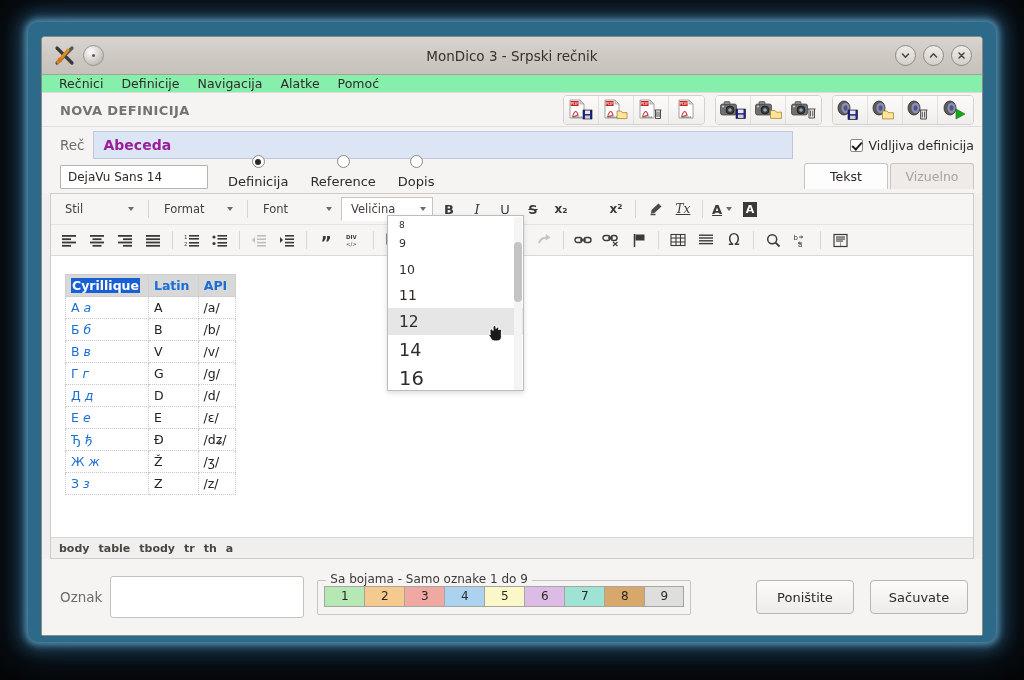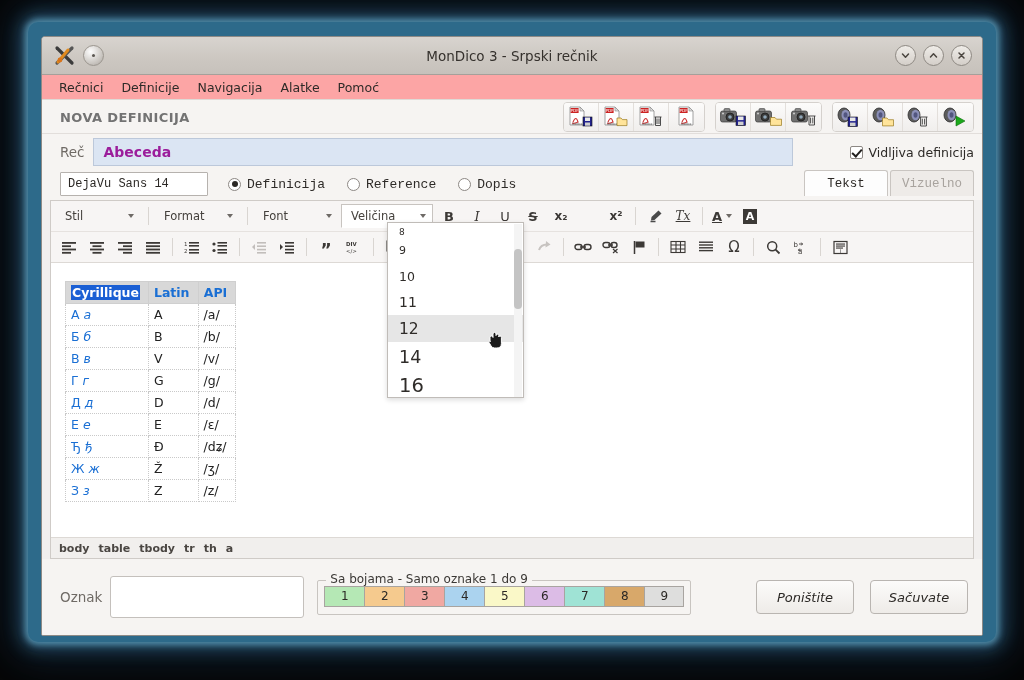--- a/index.html
+++ b/index.html
@@ -70,22 +70,22 @@
   .wb {
     width: 21px; height: 21px; border-radius: 50%;
     background: linear-gradient(to bottom,#efece8,#d4cfc9);
     border: 1px solid #8e8983;
     display: flex; align-items: center; justify-content: center;
     font-size: 11px; color: #4a453f; line-height: 1;
   }
   .wb svg { display: block; }
   
   .menubar {
-    height: 25px;
-    background: #fca5a5;
+    height: 18px;
+    background: #86efac;
     border-bottom: 1px solid #dedad6;
     display: flex; align-items: center;
     padding-left: 8px;
     flex: 0 0 auto;
   }
   .menubar .mi {
     font-size: 12.5px; color: #2e2b28;
     padding: 3px 9px; cursor: default;
   }
   
@@ -149,37 +149,36 @@
     position: relative; border-radius: 2px;
   }
   .cbox.checked::after {
     content: ""; position: absolute;
     left: 3px; top: 0px; width: 4px; height: 8px;
     border: solid #22201e; border-width: 0 2px 2px 0;
     transform: rotate(42deg);
   }
   
   .fontrow {
-    display: flex; align-items: center;
+    display: flex; align-items: flex-end;
     background: #f6f4f2;
     padding: 2px 8px 4px 18px;
     height: 30px;
     flex: 0 0 auto;
     position: relative;
-    font-family: Liberation Mono, monospace;
   }
   .font-input {
     width: 148px; height: 24px;
     border: 1px solid #b6b2ae; background: #fff;
     font-size: 12px; color: #2b2825;
     display: flex; align-items: center; padding: 0 7px;
     border-radius: 1px;
   }
   .radios { display: flex; align-items: center; gap: 22px; padding-left: 20px; }
-  .radio { display: flex; align-items: center; gap: 6px; font-size: 13px; color: #2e2b28; }
+  .radio { display: flex; align-items: center; gap: 6px; font-size: 13px; color: #2e2b28; flex-direction: column; }
   .rdot {
     width: 13px; height: 13px; border-radius: 50%;
     border: 1px solid #8d8884; background: #fff; position: relative;
   }
   .rdot.sel::after {
     content: ""; position: absolute; left: 50%; top: 50%;
     width: 6px; height: 6px; margin: -3px 0 0 -3px;
     border-radius: 50%; background: #2b2825;
   }
   .vtabs { margin-left: auto; display: flex; align-items: flex-end; height: 100%; }
@@ -340,21 +339,21 @@
   }
   .tagbtns { display: flex; }
   .tagbtn {
     width: 40px; height: 21px;
     display: flex; align-items: center; justify-content: center;
     font-size: 12px; color: #2b2825;
     border: 1px solid #a8a4a0;
     border-right-width: 0;
   }
   .tagbtn:last-child { border-right-width: 1px; }
-  .actions { margin-left: auto; display: flex; gap: 16px; font-style: italic; }
+  .actions { margin-left: auto; display: flex; gap: 16px; }
   .abtn {
     min-width: 98px; height: 34px;
     padding: 0 16px;
     display: flex; align-items: center; justify-content: center;
     font-size: 13px; color: #2b2825;
     background: linear-gradient(to bottom,#fcfbfa,#eeebe8);
     border: 1px solid #b9b5b1;
     border-radius: 4px;
   }
 </style>

